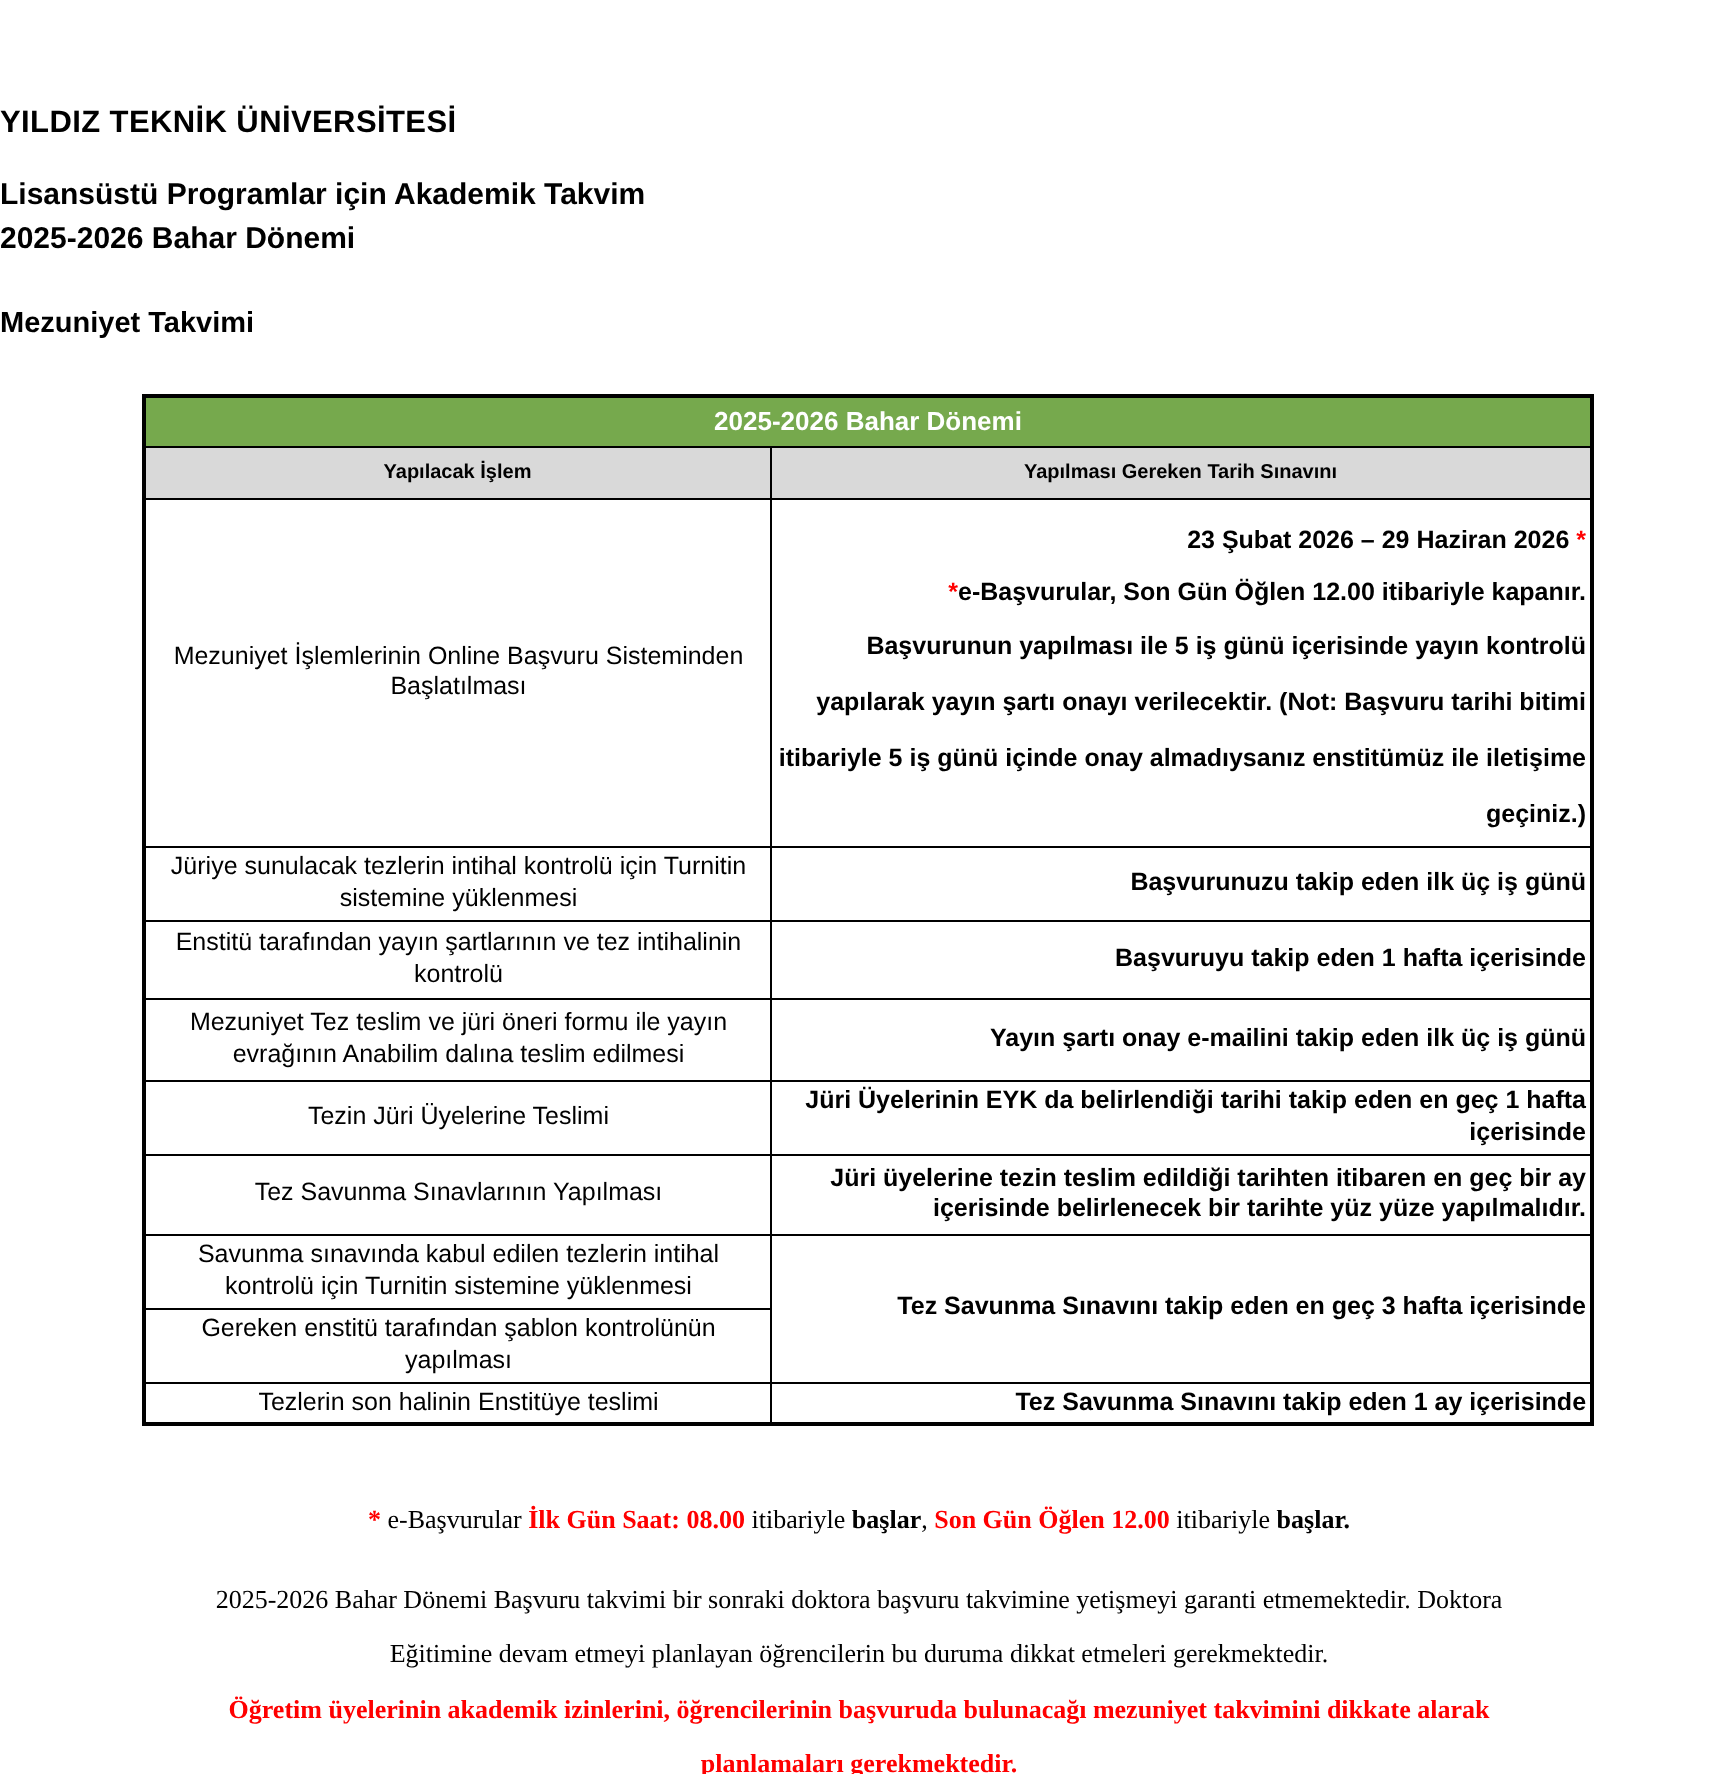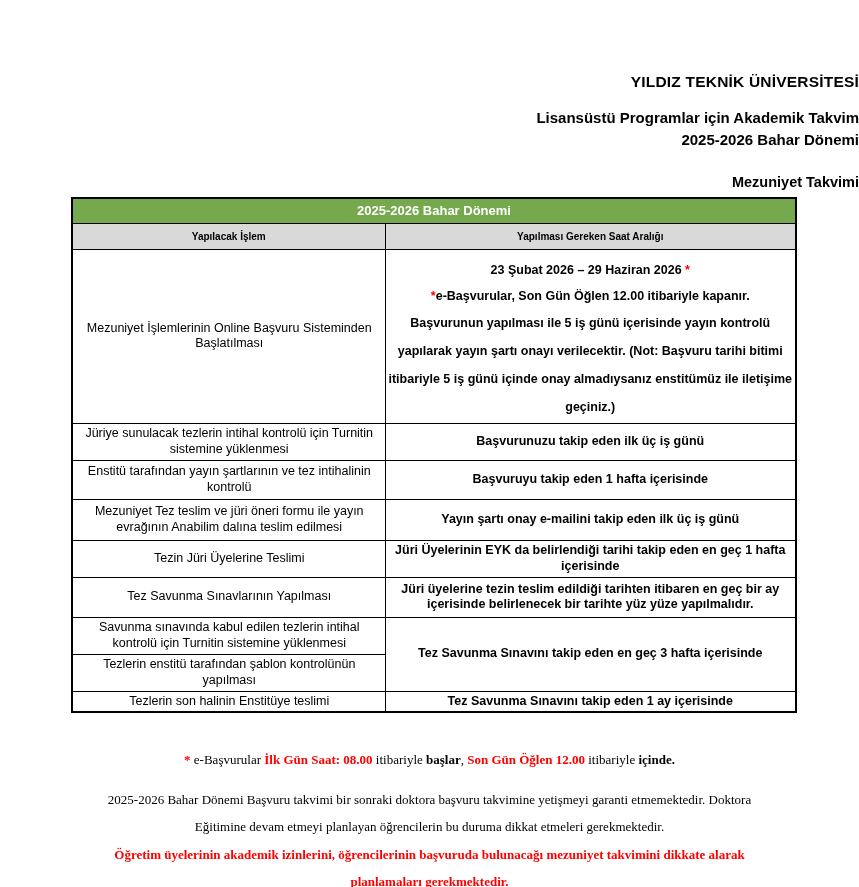--- a/index.html
+++ b/index.html
@@ -7,21 +7,21 @@
     --header-gray:#D9D9D9;
     --accent-red:#FF0000;
   }
   *{box-sizing:border-box;margin:0;padding:0;}
   html,body{background:#fff;}
   body{
     width:859px;height:887px;position:relative;
     font-family:"Liberation Sans", sans-serif;color:#000;
     overflow:hidden;
   }
-  .doc-title{position:absolute;left:0;width:859px;text-align:right;font-weight:bold;margin-top:20px;}
+  .doc-title{position:absolute;left:0;width:859px;text-align:left;font-weight:bold;}
   .t-university{top:53px;font-size:15.5px;letter-spacing:.2px;}
   .t-calendar{top:89px;font-size:15px;}
   .t-term{top:111px;font-size:15px;}
   .t-section{top:154px;font-size:14.5px;}
 
   table.cal{
     position:absolute;left:71px;top:197px;width:724px;
     border-collapse:collapse;table-layout:fixed;
     border:2px solid #000;
   }
@@ -32,21 +32,21 @@
   }
   tr.colhead-row td{
     background:var(--header-gray);font-weight:bold;font-size:10px;
     text-align:center;height:26px;
   }
   td.lc{
     font-size:12.5px;line-height:15.5px;padding:2px 2px 2px 3px;
     text-align:center;
   }
   td.rc{
-    font-size:12.5px;font-weight:bold;text-align:center;
+    font-size:12.5px;font-weight:bold;text-align:right;
     line-height:15.5px;padding:2px 2px;
   }
   .h-r0{height:163px;} .h-r1{height:37px;} .h-r2{height:39px;}
   .h-r3{height:41px;}  .h-r4{height:37px;} .h-r5{height:40px;}
   .h-r6{height:37px;}  .h-r7{height:37px;} .h-r8{height:17px;}
 
   td.rc0{vertical-align:top;padding-top:7px;}
   td.rc0 .dline{line-height:26px;}
   td.rc0 .para{line-height:28px;font-weight:bold;}
   .red{color:var(--accent-red);}
@@ -72,21 +72,21 @@
   <colgroup>
       <col style="width:313px">
       <col style="width:411px">
     </colgroup>
   <tbody>
       <tr class="banner-row">
     <td colspan="2">2025-2026 Bahar Dönemi</td>
   </tr>
   <tr class="colhead-row">
     <td>Yapılacak İşlem</td>
-    <td>Yapılması Gereken Saat Aralığı</td>
+    <td>Yapılması Gereken Tarih Sınavını</td>
   </tr>
   <tr class="h-r0">
     <td class="lc">Mezuniyet İşlemlerinin Online Başvuru Sisteminden Başlatılması</td>
     <td class="rc rc0">
       <div class="dline"><span>23 Şubat 2026 – 29 Haziran 2026 </span><span class="red">*</span></div>
       <div class="dline"><span class="red">*</span><span>e-Başvurular, Son Gün Öğlen 12.00 itibariyle kapanır.</span></div>
       <div class="para">Başvurunun yapılması ile 5 iş günü içerisinde yayın kontrolü yapılarak yayın şartı onayı verilecektir. (Not: Başvuru tarihi bitimi itibariyle 5 iş günü içinde onay almadıysanız enstitümüz ile iletişime geçiniz.)</div>
     </td>
   </tr>
   <tr class="h-r1">
@@ -107,26 +107,26 @@
   </tr>
   <tr class="h-r5">
     <td class="lc">Tez Savunma Sınavlarının Yapılması</td>
     <td class="rc">Jüri üyelerine tezin teslim edildiği tarihten itibaren en geç bir ay içerisinde belirlenecek bir tarihte yüz yüze yapılmalıdır.</td>
   </tr>
   <tr class="h-r6">
     <td class="lc">Savunma sınavında kabul edilen tezlerin intihal kontrolü için Turnitin sistemine yüklenmesi</td>
     <td class="rc" rowspan="2">Tez Savunma Sınavını takip eden en geç 3 hafta içerisinde</td>
   </tr>
   <tr class="h-r7">
-    <td class="lc">Tezlerin enstitü tarafından şablon kontrolünün yapılması</td>
+    <td class="lc">Gereken enstitü tarafından şablon kontrolünün yapılması</td>
   </tr>
   <tr class="h-r8">
     <td class="lc">Tezlerin son halinin Enstitüye teslimi</td>
     <td class="rc">Tez Savunma Sınavını takip eden 1 ay içerisinde</td>
   </tr>
 </tbody>
   </table>
 
-<p class="note note1"><span class="red b">* </span><span>e-Başvurular </span><span class="red b">İlk Gün Saat: 08.00</span><span> itibariyle </span><span class="b">başlar</span><span>, </span><span class="red b">Son Gün Öğlen 12.00</span><span> itibariyle </span><span class="b">içinde.</span></p>
+<p class="note note1"><span class="red b">* </span><span>e-Başvurular </span><span class="red b">İlk Gün Saat: 08.00</span><span> itibariyle </span><span class="b">başlar</span><span>, </span><span class="red b">Son Gün Öğlen 12.00</span><span> itibariyle </span><span class="b">başlar.</span></p>
 
 <p class="note note2">2025-2026 Bahar Dönemi Başvuru takvimi bir sonraki doktora başvuru takvimine yetişmeyi garanti etmemektedir. Doktora Eğitimine devam etmeyi planlayan öğrencilerin bu duruma dikkat etmeleri gerekmektedir.</p>
 
 <p class="note note3">Öğretim üyelerinin akademik izinlerini, öğrencilerinin başvuruda bulunacağı mezuniyet takvimini dikkate alarak planlamaları gerekmektedir.</p>
 
 </body></html>

